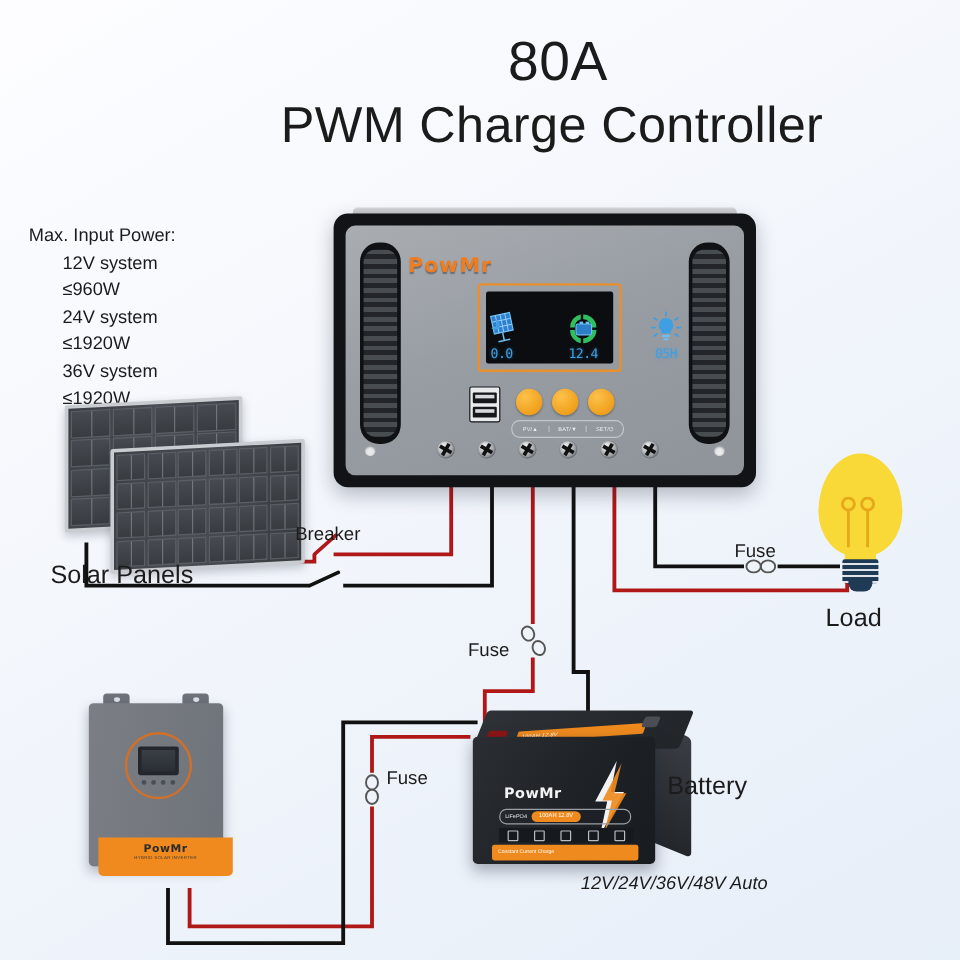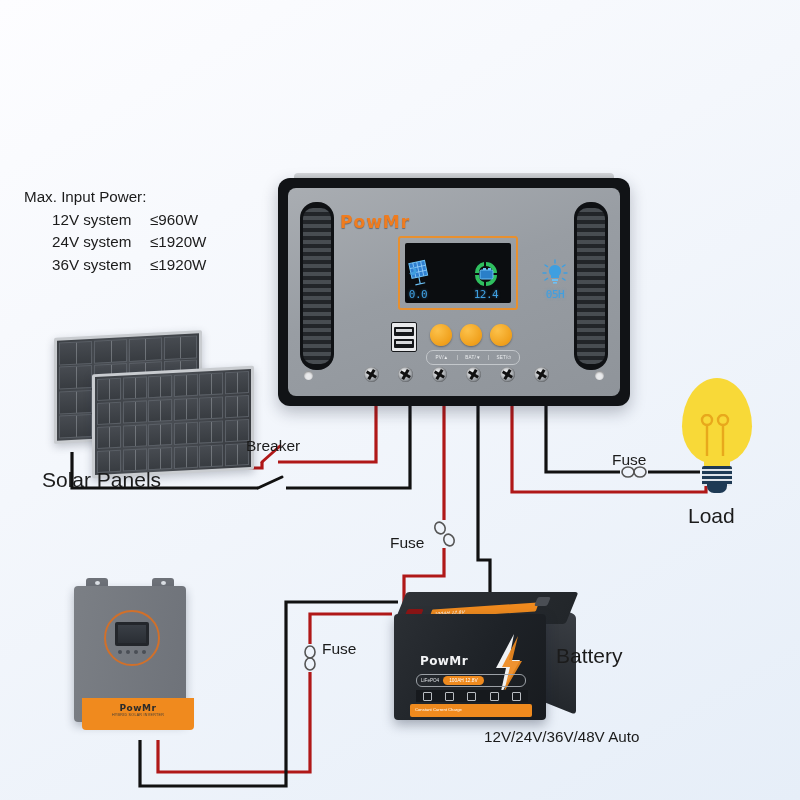--- a/index.html
+++ b/index.html
@@ -15,21 +15,21 @@
   
   #title-block{left:0;top:24px;width:800px;text-align:center;}
   #title-amp{font-size:46px;line-height:54px;font-weight:400;letter-spacing:0.5px;
     margin-left:130px;}
   #title-main{font-size:42px;line-height:52px;font-weight:400;letter-spacing:0.3px;
     margin-left:120px;white-space:nowrap;}
 
   
   #spec-block{left:14px;top:186px;width:268px;font-size:15.2px;line-height:22.6px;}
   #spec-block .spec-head{padding-left:10px;}
-  .spec-row{display:flex;padding-left:38px;}
+  .spec-row{display:flex;padding-left:38px;flex-direction:column;}
   .spec-row .sysname{width:98px;}
   .spec-row .sysval{}
   #spec-pv{padding-left:2px;white-space:nowrap;}
 
   
   #wire-layer{left:0;top:0;width:800px;height:800px;}
 
   
   #controller{left:278px;top:178px;width:352px;height:228px;}
   .ctrl-shell{position:absolute;inset:0;background:#111316;border-radius:12px;
@@ -190,27 +190,31 @@
   
   .diag-label{font-size:21px;color:#1b1b1b;}
   #label-solar{left:42px;top:468px;}
   #label-load{left:688px;top:504px;}
   #label-inverter{left:42px;top:760px;margin-top:48px;}
   #label-battery{left:556px;top:644px;}
   #label-breaker{left:246px;top:437px;font-size:15.5px;}
   #fuse-pv{left:390px;top:534px;font-size:15.5px;}
   #fuse-load{left:612px;top:451px;font-size:15.5px;}
   #fuse-inv{left:322px;top:640px;font-size:15.5px;}
-  #batt-note{left:484px;top:724px;font-size:15.2px;line-height:25px;text-align:right;}
+  #batt-note{left:484px;top:724px;font-size:15.2px;line-height:25px;text-align:right;font-style:italic;}
 </style>
 </head>
 <body>
 
 <div class="stage">
 
+  <div class="abs" id="title-block">
+    <div id="title-amp">80A</div>
+    <div id="title-main">PWM Charge Controller</div>
+  </div>
 
   <div class="abs" id="spec-block">
     <div class="spec-head">Max. Input Power:</div>
     <div class="spec-row">
       <span class="sysname">12V system</span>
       <span class="sysval">≤960W</span>
     </div>
     <div class="spec-row">
       <span class="sysname">24V system</span>
       <span class="sysval">≤1920W</span>

